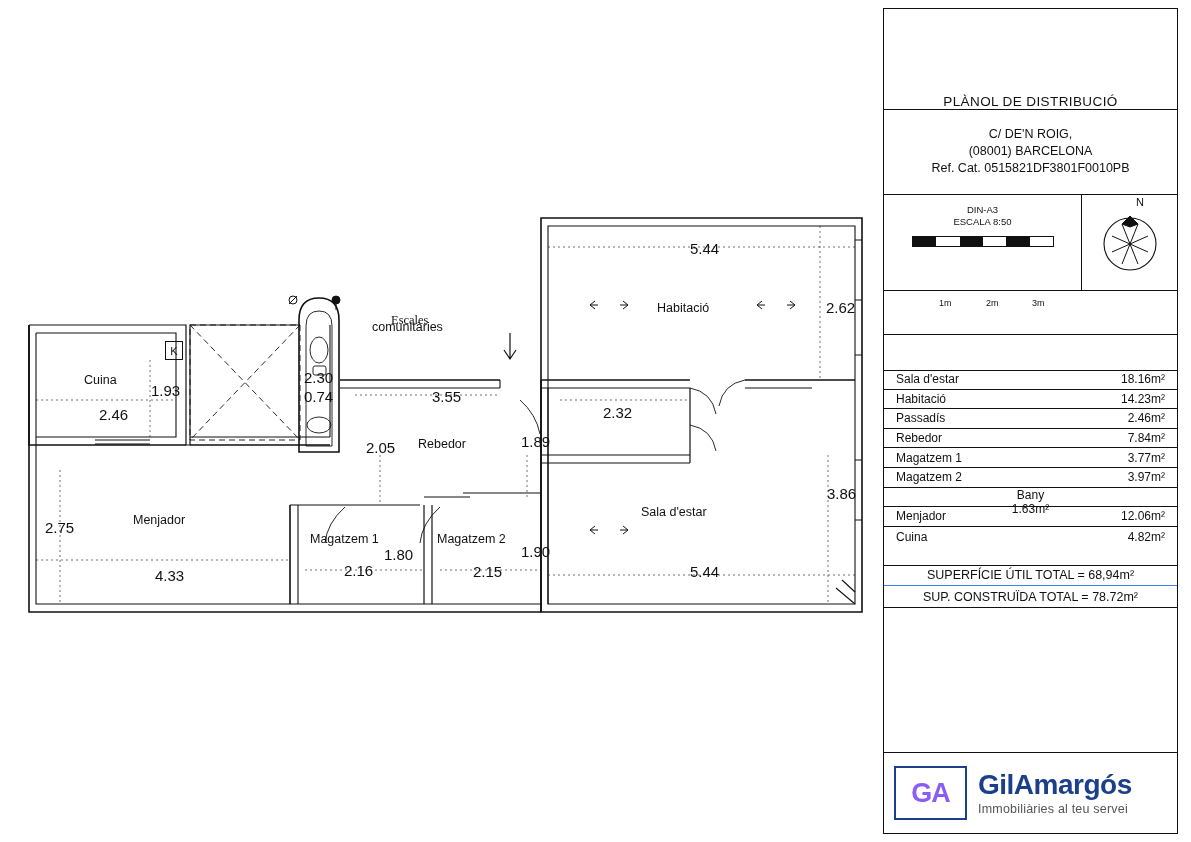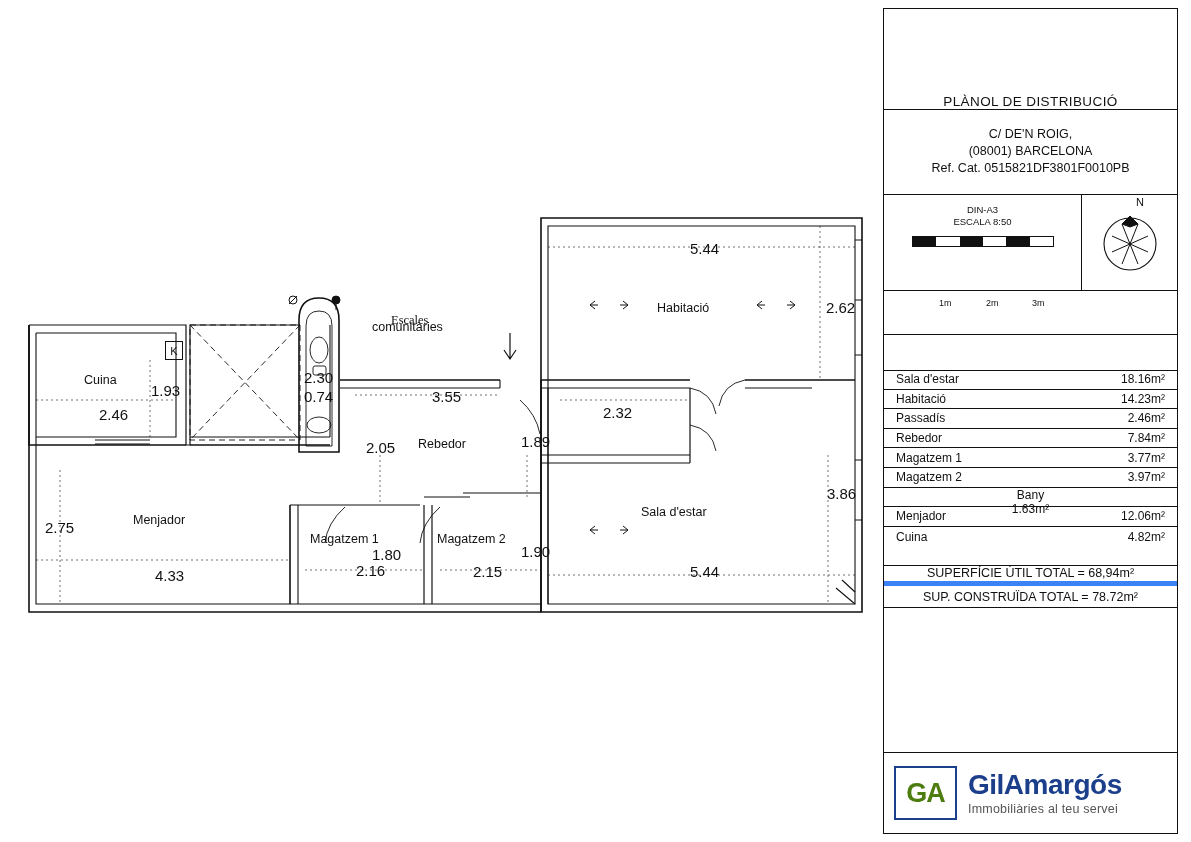--- a/index.html
+++ b/index.html
@@ -25,21 +25,21 @@
   #tb-quadre{top:325px;height:36px;display:flex;align-items:center;justify-content:center;font-size:13px;letter-spacing:.3px;}
   #tb-table{top:361px;}
   .srow{display:flex;justify-content:space-between;align-items:center;height:19.6px;padding:0 12px;font-size:12px;box-sizing:border-box;}
   .srow .nm{white-space:nowrap;}
   .srow .vl{white-space:nowrap;}
   #tb-totals{position:absolute;top:556px;left:0;width:100%;}
   .trow{height:21px;display:flex;align-items:center;justify-content:center;font-size:12.5px;box-sizing:border-box;}
   #tb-blank2{position:absolute;top:598px;left:0;width:100%;height:145px;}
   #tb-logo{position:absolute;top:743px;left:0;width:100%;height:81px;}
   .logo-wrap{position:absolute;left:10px;top:14px;display:flex;align-items:center;}
-  .ga-mark{width:63px;height:54px;border:2px solid #1b3f8b;box-sizing:border-box;display:flex;align-items:center;justify-content:center;color:#4d7c0f;font-size:27px;font-weight:bold;letter-spacing:-1px;font-family:"Liberation Sans",sans-serif;}
+  .ga-mark{width:73px;height:54px;border:2px solid #1b3f8b;box-sizing:border-box;display:flex;align-items:center;justify-content:center;color:#8b5cf6;font-size:27px;font-weight:bold;letter-spacing:-1px;font-family:"Liberation Sans",sans-serif;}
   .ga-text{margin-left:11px;}
   .ga-name{font-size:28px;color:#1b3f8b;font-weight:bold;line-height:28px;letter-spacing:-.5px;}
   .ga-sub{font-size:12.5px;color:#555;letter-spacing:.2px;margin-top:3px;}
   
   .room{position:absolute;font-size:12.5px;white-space:nowrap;}
   .dim{position:absolute;font-size:15px;white-space:nowrap;}
   .note{position:absolute;font-size:12.5px;white-space:nowrap;line-height:16px;}
   .kbox{position:absolute;border:1px solid #111;font-size:11px;display:flex;align-items:center;justify-content:center;}
   svg.plan{position:absolute;left:0;top:0;width:883px;height:842px;}
 </style>
@@ -164,24 +164,24 @@
 <div class="dim" style="left:151px;top:382px;">1.93</div>
 <div class="dim" style="left:99px;top:406px;">2.46</div>
 <div class="dim" style="left:304px;top:369px;">2.30</div>
 <div class="dim" style="left:304px;top:388px;">0.74</div>
 <div class="dim" style="left:432px;top:388px;">3.55</div>
 <div class="dim" style="left:603px;top:404px;">2.32</div>
 <div class="dim" style="left:366px;top:439px;">2.05</div>
 <div class="dim" style="left:521px;top:433px;">1.89</div>
 <div class="dim" style="left:827px;top:485px;">3.86</div>
 <div class="dim" style="left:45px;top:519px;">2.75</div>
-<div class="dim" style="left:372px;top:546px;">1.80</div>
+<div class="dim" style="left:384px;top:546px;">1.80</div>
 <div class="dim" style="left:521px;top:543px;">1.90</div>
 <div class="dim" style="left:155px;top:567px;">4.33</div>
-<div class="dim" style="left:356px;top:562px;">2.16</div>
+<div class="dim" style="left:344px;top:562px;">2.16</div>
 <div class="dim" style="left:473px;top:563px;">2.15</div>
 <div class="dim" style="left:690px;top:563px;">5.44</div>
 
 <div id="titleblock">
 
   <div class="tb-row" id="tb-title">
     <span>PLÀNOL DE DISTRIBUCIÓ</span>
   </div>
   <div class="tb-sep" style="top:100px;"></div>
 
@@ -263,21 +263,21 @@
       <span class="vl">12.06m²</span>
     </div>
     <div class="srow">
       <span class="nm">Cuina</span>
       <span class="vl">4.82m²</span>
     </div>
   </div>
 
   <div class="tb-sep" style="top:556px;"></div>
   <div id="tb-totals">
-    <div class="trow" style="border-bottom:5px solid #3b82f6;">SUPERFÍCIE ÚTIL TOTAL = 68,94m²</div>
+    <div class="trow" style="border-bottom:1px solid #3b82f6;">SUPERFÍCIE ÚTIL TOTAL = 68,94m²</div>
     <div class="trow">SUP. CONSTRUÏDA TOTAL = 78.72m²</div>
   </div>
   <div class="tb-sep" style="top:598px;"></div>
 
   <div id="tb-blank2"></div>
   <div class="tb-sep" style="top:743px;"></div>
 
   <div id="tb-logo">
     <div class="logo-wrap">
       <div class="ga-mark">GA</div>

